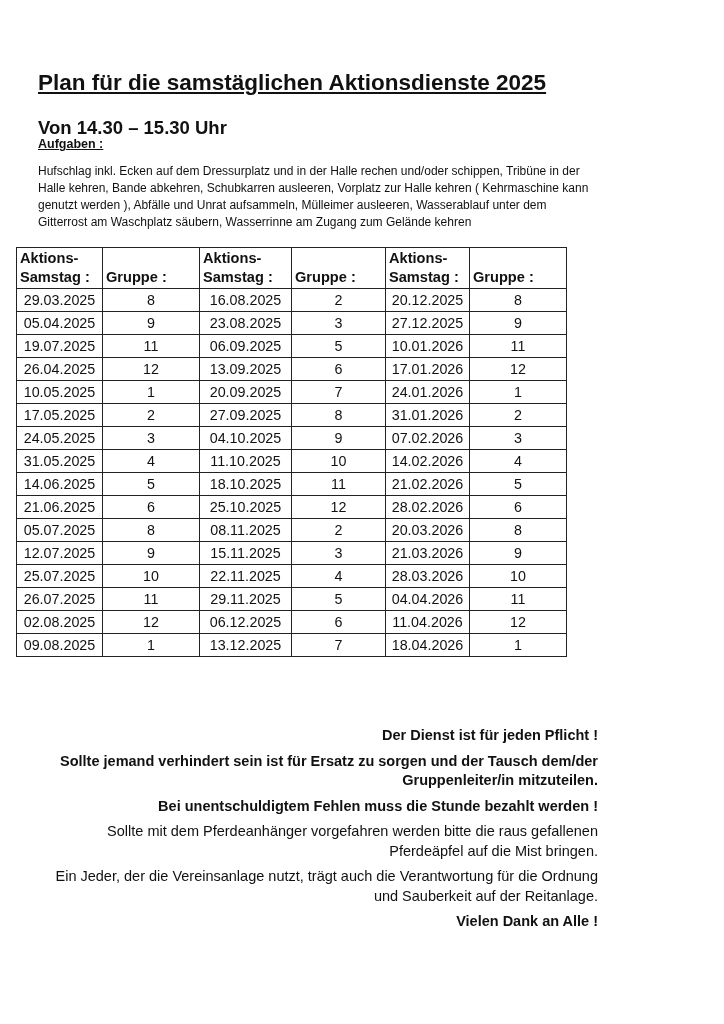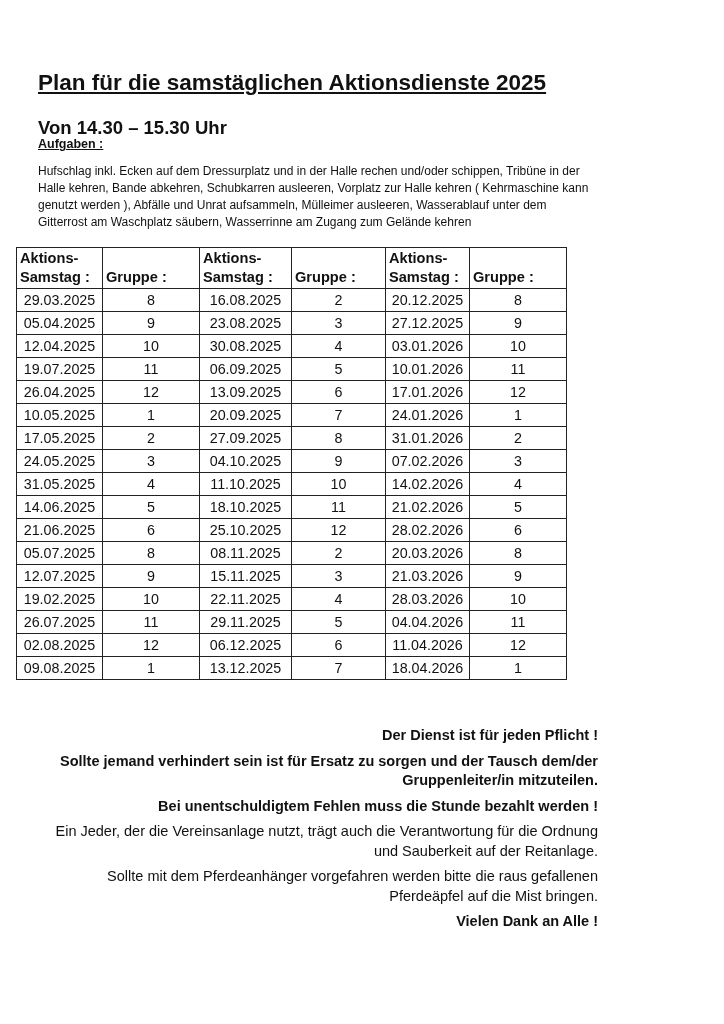--- a/index.html
+++ b/index.html
@@ -50,28 +50,20 @@
         <td>20.12.2025</td>
         <td>8</td>
       </tr>
       <tr>
         <td>05.04.2025</td>
         <td>9</td>
         <td>23.08.2025</td>
         <td>3</td>
         <td>27.12.2025</td>
         <td>9</td>
-      </tr>
-      <tr>
-        <td>12.04.2025</td>
-        <td>10</td>
-        <td>30.08.2025</td>
-        <td>4</td>
-        <td>03.01.2026</td>
-        <td>10</td>
       </tr>
       <tr>
         <td>19.07.2025</td>
         <td>11</td>
         <td>06.09.2025</td>
         <td>5</td>
         <td>10.01.2026</td>
         <td>11</td>
       </tr>
       <tr>
@@ -140,21 +132,21 @@
       </tr>
       <tr>
         <td>12.07.2025</td>
         <td>9</td>
         <td>15.11.2025</td>
         <td>3</td>
         <td>21.03.2026</td>
         <td>9</td>
       </tr>
       <tr>
-        <td>19.02.2025</td>
+        <td>25.07.2025</td>
         <td>10</td>
         <td>22.11.2025</td>
         <td>4</td>
         <td>28.03.2026</td>
         <td>10</td>
       </tr>
       <tr>
         <td>26.07.2025</td>
         <td>11</td>
         <td>29.11.2025</td>
@@ -178,16 +170,16 @@
         <td>18.04.2026</td>
         <td>1</td>
       </tr>
     </tbody>
 </table>
 
 <div class="notes" id="notes">
     <p class="b">Der Dienst ist für jeden Pflicht !</p>
     <p class="b">Sollte jemand verhindert sein ist für Ersatz zu sorgen und der Tausch dem/der Gruppenleiter/in mitzuteilen.</p>
     <p class="b">Bei unentschuldigtem Fehlen muss die Stunde bezahlt werden !</p>
+    <p>Sollte mit dem Pferdeanhänger vorgefahren werden bitte die raus gefallenen Pferdeäpfel auf die Mist bringen.</p>
     <p>Ein Jeder, der die Vereinsanlage nutzt, trägt auch die Verantwortung für die Ordnung und Sauberkeit auf der Reitanlage.</p>
-    <p>Sollte mit dem Pferdeanhänger vorgefahren werden bitte die raus gefallenen Pferdeäpfel auf die Mist bringen.</p>
     <p class="b">Vielen Dank an Alle !</p>
   </div>
 
 </body></html>

